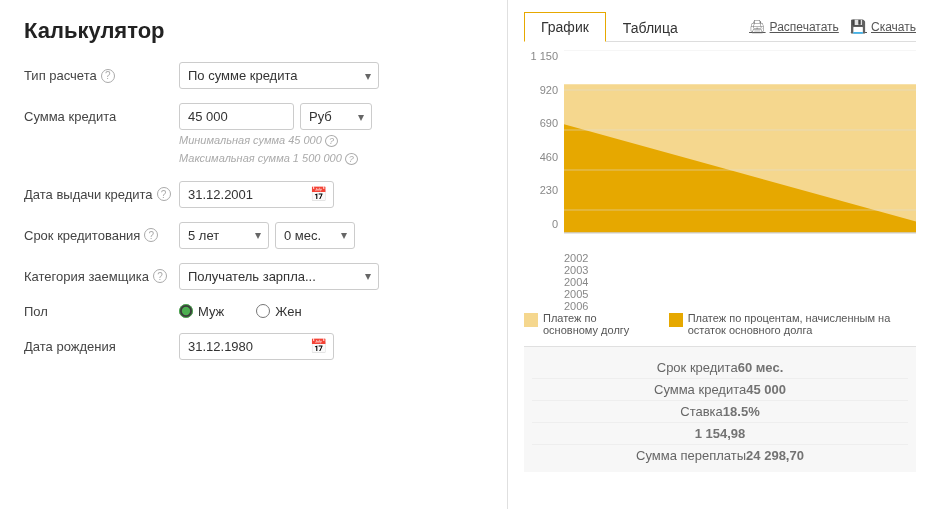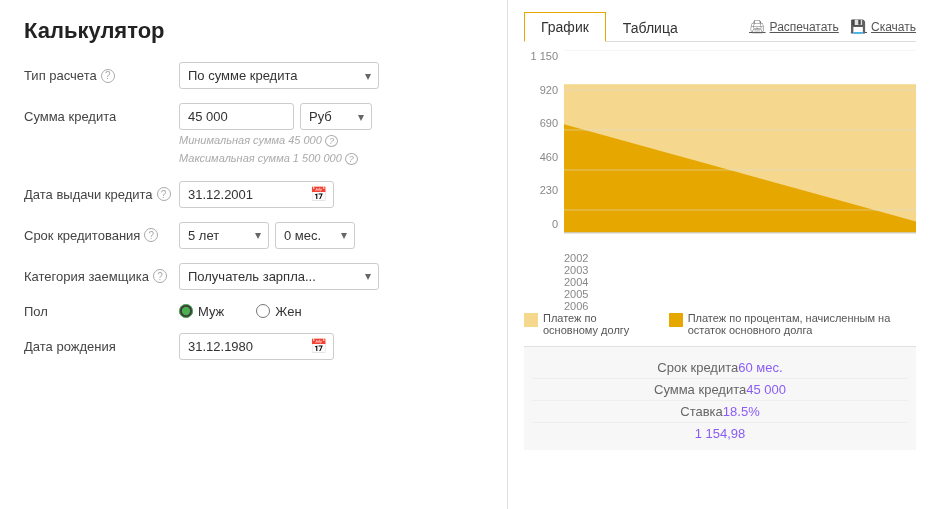--- a/index.html
+++ b/index.html
@@ -343,22 +343,22 @@
 
     .summary-row:last-child {
       border-bottom: none;
     }
 
     .summary-label {
       color: #666;
     }
 
     .summary-value {
-      font-weight: normal;
-      color: #8b5cf6;
+      font-weight: bold;
+      color: #737373;
     }
 
     .form-row-wrap {
       align-items: flex-start;
     }
 
     .form-label-wrap {
       padding-top: 6px;
     }
   </style>
@@ -581,15 +581,19 @@
         <span class="summary-label">Сумма кредита</span>
         <span class="summary-value">45 000</span>
       </div>
       <div class="summary-row">
         <span class="summary-label">Ставка</span>
         <span class="summary-value">18.5%</span>
       </div>
       <div class="summary-row">
         <span class="summary-value">1 154,98</span>
       </div>
+      <div class="summary-row">
+        <span class="summary-label">Сумма переплаты</span>
+        <span class="summary-value">24 298,70</span>
+      </div>
     </div>
   </div>
 </div>
 
 </body></html>

